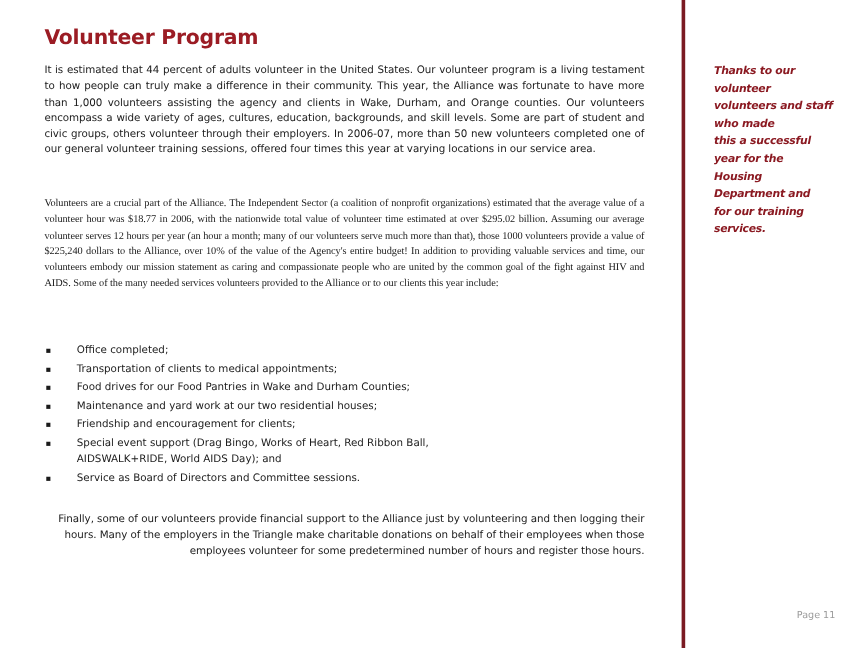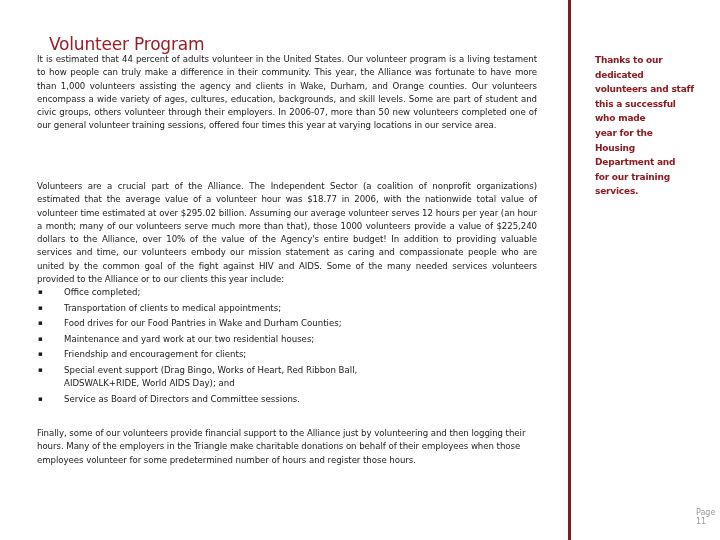--- a/index.html
+++ b/index.html
@@ -1,39 +1,39 @@
 <!DOCTYPE html>
 <html><head>
   <meta charset="utf-8">
   <style>
     html, body { margin: 0; padding: 0; background: #ffffff; }
     body { width: 720px; height: 540px; position: relative; overflow: hidden;
       font-family: "DejaVu Sans", sans-serif; color: #1a1a1a; }
-    .page-title { position: absolute; left: 37px; top: 22px; margin: 12px;
-      font-family: "DejaVu Sans", sans-serif; font-weight: normal; font-size: 17px;
+    .page-title { position: absolute; left: 37px; top: 22px; margin: 0;
+      font-family: "DejaVu Sans", sans-serif; font-weight: bold; font-size: 17px;
       color: #9b1c24; letter-spacing: -0.2px; }
     .para { margin: 0; font-size: 8.6px; line-height: 13.3px; text-align: justify;
       letter-spacing: -0.05px; }
     .p1 { position: absolute; left: 37px; top: 53px; width: 500px; }
-    .p2 { position: absolute; left: 37px; top: 180px; width: 500px; }
+    .p2 { position: absolute; left: 37px; top: 163px; width: 500px; font-family: Liberation Serif, serif; }
     .bullets { position: absolute; left: 37px; top: 286px; width: 500px;
       margin: 0; padding: 0; list-style: none; }
     .bullets li { position: relative; padding-left: 27px; font-size: 8.6px;
       line-height: 13.3px; margin-bottom: 2.3px; }
     .bullets li .dot { position: absolute; left: 1px; top: 0; font-size: 7px; }
-    .p3 { position: absolute; left: 37px; top: 427px; width: 500px; text-align: left; }
+    .p3 { position: absolute; left: 37px; top: 427px; width: 500px; text-align: right; }
     .divider { position: absolute; left: 568px; top: 0; width: 3px; height: 540px;
       background: #7a1a22; }
     .sidebar-note { position: absolute; left: 595px; top: 53px; width: 120px;
-      margin: 0; font-family: "DejaVu Sans", sans-serif; 
+      margin: 0; font-family: "DejaVu Sans", sans-serif; font-style: italic;
       font-weight: bold; font-size: 9px; line-height: 14.6px; color: #8b1a22;
       letter-spacing: -0.2px; }
     .sidebar-note span { display: block; white-space: nowrap; }
     .page-number { position: absolute; left: 664px; top: 508px; font-size: 8px;
-      color: #9a9a9a; margin-left: 32px; }
+      color: #9a9a9a; }
   </style>
 </head>
 <body>
 
 <h1 class="page-title">Volunteer Program</h1>
 
 <p class="para p1">It is estimated that 44 percent of adults volunteer in the United States. Our volunteer program is a living testament to how people can truly make a difference in their community. This year, the Alliance was fortunate to have more than 1,000 volunteers assisting the agency and clients in Wake, Durham, and Orange counties. Our volunteers encompass a wide variety of ages, cultures, education, backgrounds, and skill levels. Some are part of student and civic groups, others volunteer through their employers. In 2006-07, more than 50 new volunteers completed one of our general volunteer training sessions, offered four times this year at varying locations in our service area.</p>
 
 <p class="para p2">Volunteers are a crucial part of the Alliance. The Independent Sector (a coalition of nonprofit organizations) estimated that the average value of a volunteer hour was $18.77 in 2006, with the nationwide total value of volunteer time estimated at over $295.02 billion. Assuming our average volunteer serves 12 hours per year (an hour a month; many of our volunteers serve much more than that), those 1000 volunteers provide a value of $225,240 dollars to the Alliance, over 10% of the value of the Agency's entire budget! In addition to providing valuable services and time, our volunteers embody our mission statement as caring and compassionate people who are united by the common goal of the fight against HIV and AIDS. Some of the many needed services volunteers provided to the Alliance or to our clients this year include:</p>
 
@@ -46,24 +46,24 @@
   <li style="padding-right:170px;"><span class="dot">▪</span><span>Special event support (Drag Bingo, Works of Heart, Red Ribbon Ball, AIDSWALK+RIDE, World AIDS Day); and</span></li>
   <li><span class="dot">▪</span><span>Service as Board of Directors and Committee sessions.</span></li>
 </ul>
 
 <p class="para p3">Finally, some of our volunteers provide financial support to the Alliance just by volunteering and then logging their hours. Many of the employers in the Triangle make charitable donations on behalf of their employees when those employees volunteer for some predetermined number of hours and register those hours.</p>
 
 <div class="divider"></div>
 
 <p class="sidebar-note">
   <span>Thanks to our</span>
-  <span>dedicated</span>
+  <span>volunteer</span>
   <span>volunteers and staff</span>
+  <span>who made</span>
   <span>this a successful</span>
-  <span>who made</span>
   <span>year for the</span>
   <span>Housing</span>
   <span>Department and</span>
   <span>for our training</span>
   <span>services.</span>
 </p>
 
 <div class="page-number">Page 11</div>
 
 </body></html>

